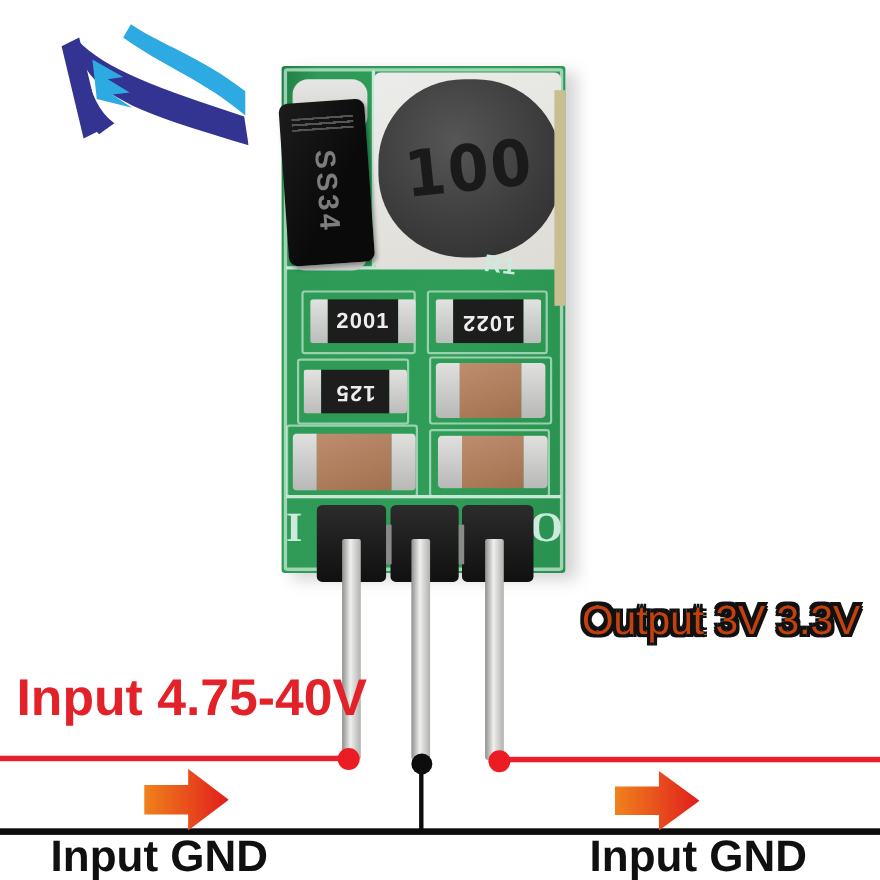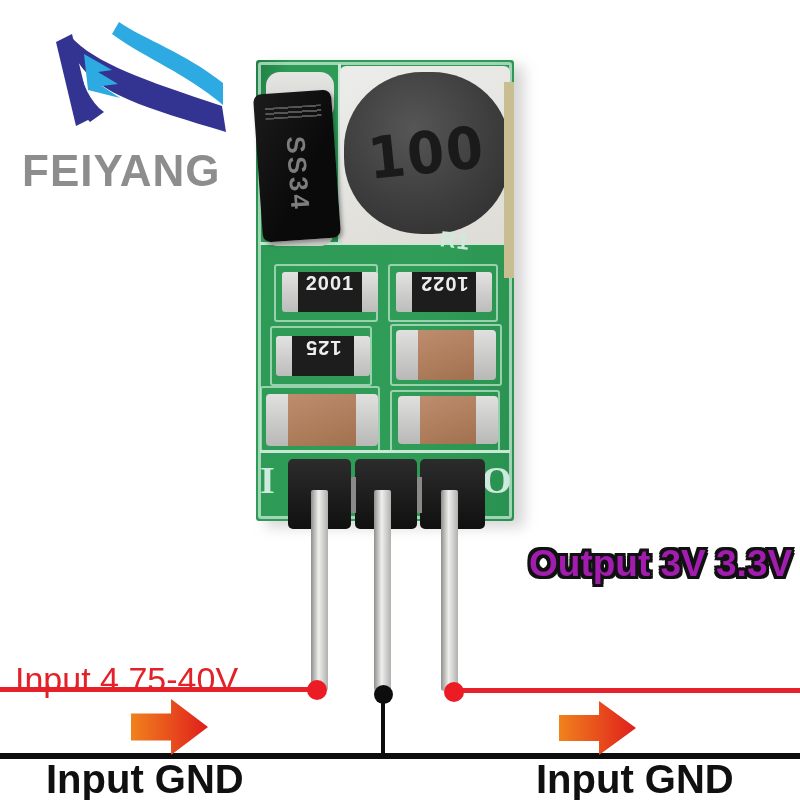--- a/index.html
+++ b/index.html
@@ -52,61 +52,60 @@
   .diode-label{
     writing-mode:vertical-rl; font-size:26px; font-weight:bold; color:#7d7d7d;
     letter-spacing:3px; margin-top:16px;
   }
   .ref-label{ left:184px; top:168px; font-size:22px; transform:rotate(7deg); letter-spacing:1px; }
   .tan-strip{ left:248px; top:22px; width:10px; height:196px; background:#c9bd92; }
 
   .resistor{ display:flex; height:40px; border-radius:3px; overflow:hidden; }
   .resistor .cap{ width:16px; background:linear-gradient(180deg,#e2e2e0,#bcbcba); }
   .resistor .body{ flex:1; background:#1d1d1d; color:#ededed; font-size:20px;
-    font-weight:bold; display:flex; align-items:flex-start; justify-content:center; letter-spacing:1px; }
+    font-weight:bold; display:flex; align-items:center; justify-content:center; letter-spacing:1px; }
   .flip .label-inner{ display:inline-block; transform:rotate(180deg); }
   .capacitor{ display:flex; height:50px; border-radius:4px; overflow:hidden; }
   .capacitor .cap{ width:22px; background:linear-gradient(180deg,#e0e0de,#b8b8b6); }
   .capacitor .body{ flex:1; background:linear-gradient(160deg,#bd8d6e,#a1714f); }
 
   .io-letter{ font-size:38px; font-family:"Liberation Serif", serif; }
 
   
   .hdr{ top:459px; height:70px; background:linear-gradient(180deg,#2c2c2c,#101010);
     border-radius:5px; z-index:2; }
   .hdr-tab{ top:477px; width:5px; height:36px; background:#8a8a88; z-index:2; }
   .pin{ top:490px; width:17px; height:201px; z-index:3;
     background:linear-gradient(90deg,#8f8f8d,#efefed 45%,#b0b0ae);
     border-radius:2px 2px 3px 3px; }
 
   
   .red-line{ height:5px; background:#e62129; z-index:5; }
   .dot{ border-radius:50%; z-index:6; }
   .blk{ background:#0d0d0d; z-index:5; }
-  .input-label{ left:15px; top:660px; font-size:34px; font-weight:normal; color:#e32128; z-index:6; }
+  .input-label{ left:15px; top:606px; font-size:47px; font-weight:bold; color:#e32128; z-index:6; }
   .gnd-label{ top:757px; font-size:40px; font-weight:bold; color:#101010; z-index:6; }
-  .output-block{ left:529px; top:541px; z-index:6; font-size:37px; font-weight:bold;
-    line-height:46px; color:#a21caf;
+  .output-block{ left:529px; top:541px; z-index:6; font-size:37px; font-weight:normal;
+    line-height:46px; color:#c2410c;
     text-shadow:-3px -3px 0 #111,0 -3px 0 #111,3px -3px 0 #111,-3px 0 0 #111,
                  3px 0 0 #111,-3px 3px 0 #111,0 3px 0 #111,3px 3px 0 #111; }
   .arrow{ background:linear-gradient(90deg,#f0821c,#e01e1c); z-index:6;
     clip-path:polygon(0 26%,52% 26%,52% 0,100% 50%,52% 100%,52% 74%,0 74%); }
 </style>
 </head>
 <body>
 
 <div class="canvas">
 
   <svg class="abs" style="left:26px; top:20px;" width="200" height="122" viewBox="0 0 200 122">
     <path fill="#2daae1" d="M93,2 C121,21 156,31 197,63 L197,85 C158,52 122,40 86,14 Z"></path>
     <path fill="#333391" d="M30,22 L46,14 L66,98 L50,106 Z"></path>
     <path fill="#333391" d="M44,16 C70,44 118,60 196,86 L200,112 C120,88 72,74 52,42 C56,64 64,82 78,92 L64,102 C48,86 42,56 44,16 Z"></path>
     <path fill="#2daae1" d="M58,34 L86,50 L72,52 L92,64 L76,66 L94,78 L62,70 Z"></path>
   </svg>
-  <div class="abs brand-text">FEIYANG</div>
 
   <div class="abs pcb">
     <div class="abs pcb-frame"></div>
     <div class="abs mint" style="left:82px; top:4px; width:3px; height:180px;"></div>
     <div class="abs mint" style="left:4px; top:182px; width:250px; height:3px;"></div>
     <div class="abs mint" style="left:4px; top:390px; width:250px; height:3px;"></div>
 
     <div class="abs pad" style="left:10px; top:12px; width:68px; height:48px;"></div>
     <div class="abs pad" style="left:8px; top:134px; width:70px; height:52px;"></div>
 

